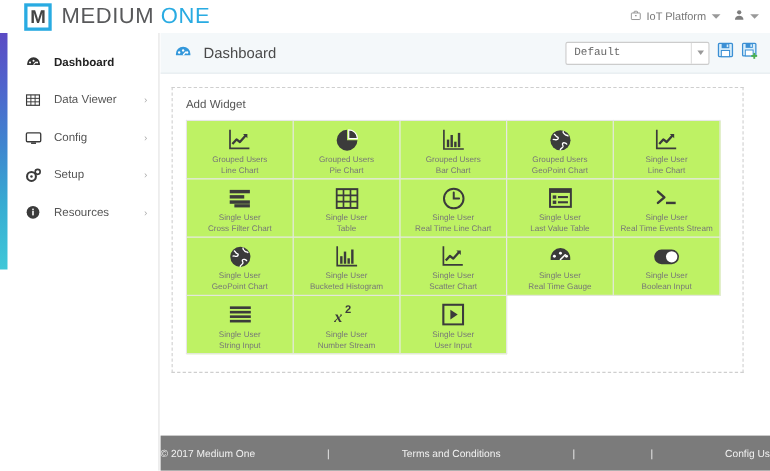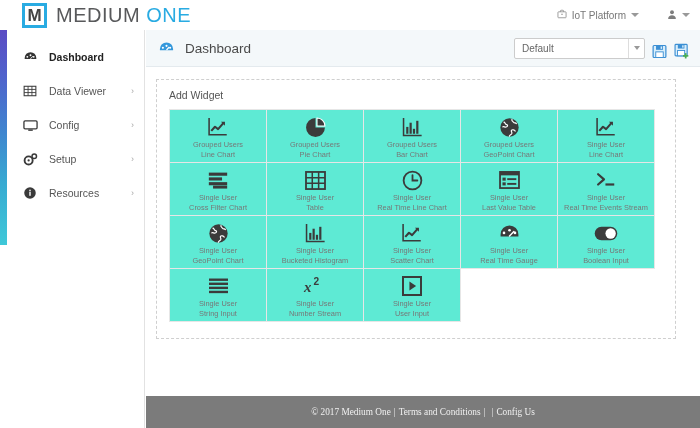--- a/index.html
+++ b/index.html
@@ -23,21 +23,21 @@
     color:#444; font-size:17px; font-weight:bold; line-height:1;
     font-family:"Liberation Sans", sans-serif;
   }
   .brand-text {
     margin-left:9px; font-size:20px; letter-spacing:.5px;
     color:#58595B; font-weight:400; white-space:nowrap;text-align:center;
   }
   .brand-text .accent { color:#29ABE2; }
   .topbar-right {
     margin-left:auto; margin-right:10px;
-    display:flex; align-items:center; gap:28px;
+    display:flex; align-items:center; gap:12px;
     font-size:10px; color:#777;justify-content:center;
   }
   .tb-item { display:flex; align-items:center; gap:5px; cursor:pointer; }
   .caret { width:0;height:0;border-left:4px solid transparent;border-right:4px solid transparent;border-top:4px solid #999; }
 
   
   .gradient-strip {
     position:absolute; left:0; top:30px; width:7px; height:215px;
     background:linear-gradient(180deg,#5B4BC4 0%,#4F63CC 22%,#3F86CF 48%,#37ABD2 72%,#3FC8D8 100%);
   }
@@ -66,21 +66,21 @@
   .content {
     position:absolute; left:146px; top:30px; width:554px; height:398px;
     background:#ffffff;
   }
   .content-head {
     height:37px; background:#f4f8fa; border-bottom:1px solid #e4eaee;
     display:flex; align-items:center; padding:0 10px 0 12px;
   }
   .ch-icon { color:#3498db; display:flex; align-items:center; }
   .ch-title { margin-left:10px; font-size:13.5px; color:#4a4a4a; }
-  .ch-right { margin-left:auto; display:flex; align-items:flex-end; gap:7px; }
+  .ch-right { margin-left:auto; display:flex; align-items:flex-start; gap:7px;font-family:Liberation Mono, monospace; }
   .select-box {
     width:131px; height:21px; background:#fff;
     border:1px solid #ccc; border-radius:2px;
     display:flex; align-items:center; font-size:10px; color:#666;
     padding-left:7px; cursor:pointer;
   }
   .select-arrow {
     margin-left:auto; width:16px; height:19px;
     border-left:1px solid #ddd; display:flex;
     align-items:center; justify-content:center;
@@ -91,37 +91,36 @@
   .panel-wrap { padding:12px 24px 0 10px; }
   .add-panel {
     border:1px dashed #cfcfcf; background:#fff;
     padding:9px 12px 16px 12px;
   }
   .panel-title { font-size:10.5px; color:#555; margin-bottom:8px; }
 
   .wgrid { border-collapse:collapse; }
   .wcell {
     width:97px; height:53px; border:1px solid #e6e6e6;
-    background:#5eead4; text-align:center; vertical-align:middle;
+    background:#bef264; text-align:center; vertical-align:middle;
     cursor:pointer; padding:0;
   }
   .wcell.empty { border:none; background:transparent; cursor:default; }
   .wicon {
     height:24px; display:flex; align-items:center;
     justify-content:center; color:#3b3b3b; margin-top:3px;
   }
   .wlabel { font-size:7.4px; color:#777; line-height:1.35; margin-top:1px; }
 
   
   .footer {
     position:absolute; left:146px; bottom:0; width:554px; height:32px;
     background:#7b7b7b; color:#f0f0f0;
-    display:flex; align-items:center; justify-content:center;
+    display:flex; align-items:center; justify-content:space-between;
     font-size:9.3px;
-    font-family:Liberation Serif, serif;
   }
   .footer span { white-space:nowrap; }
   .footer a { color:#f0f0f0; text-decoration:none; }
   .sep { margin:0 3px; }
 </style>
 </head>
 <body>
 
 <div id="app">
 

